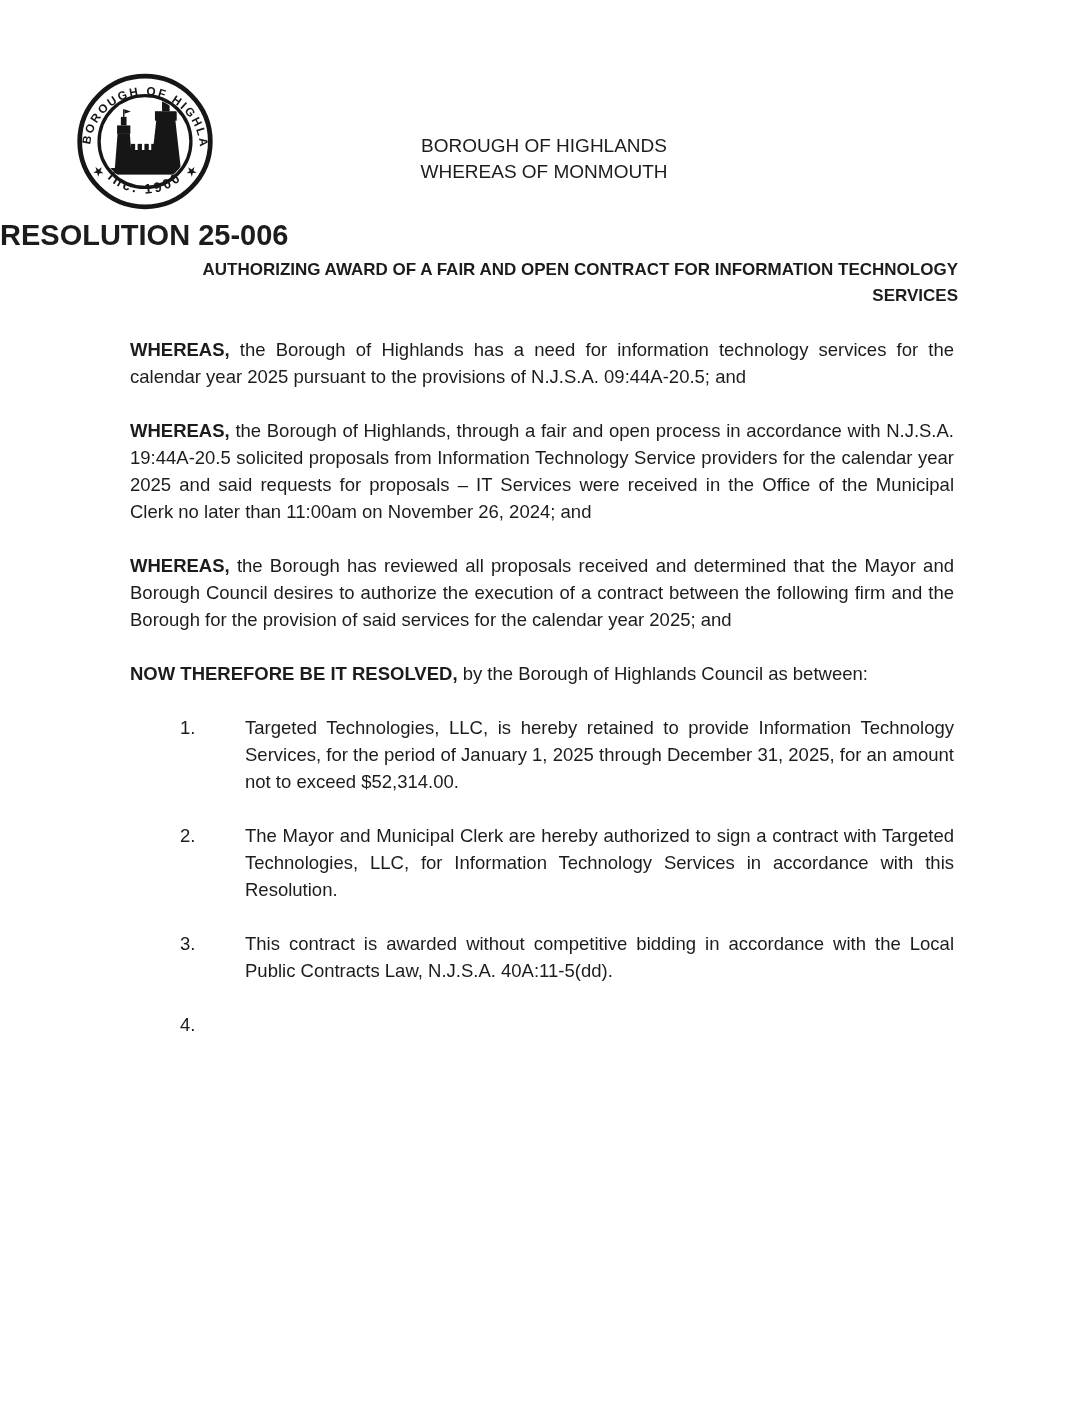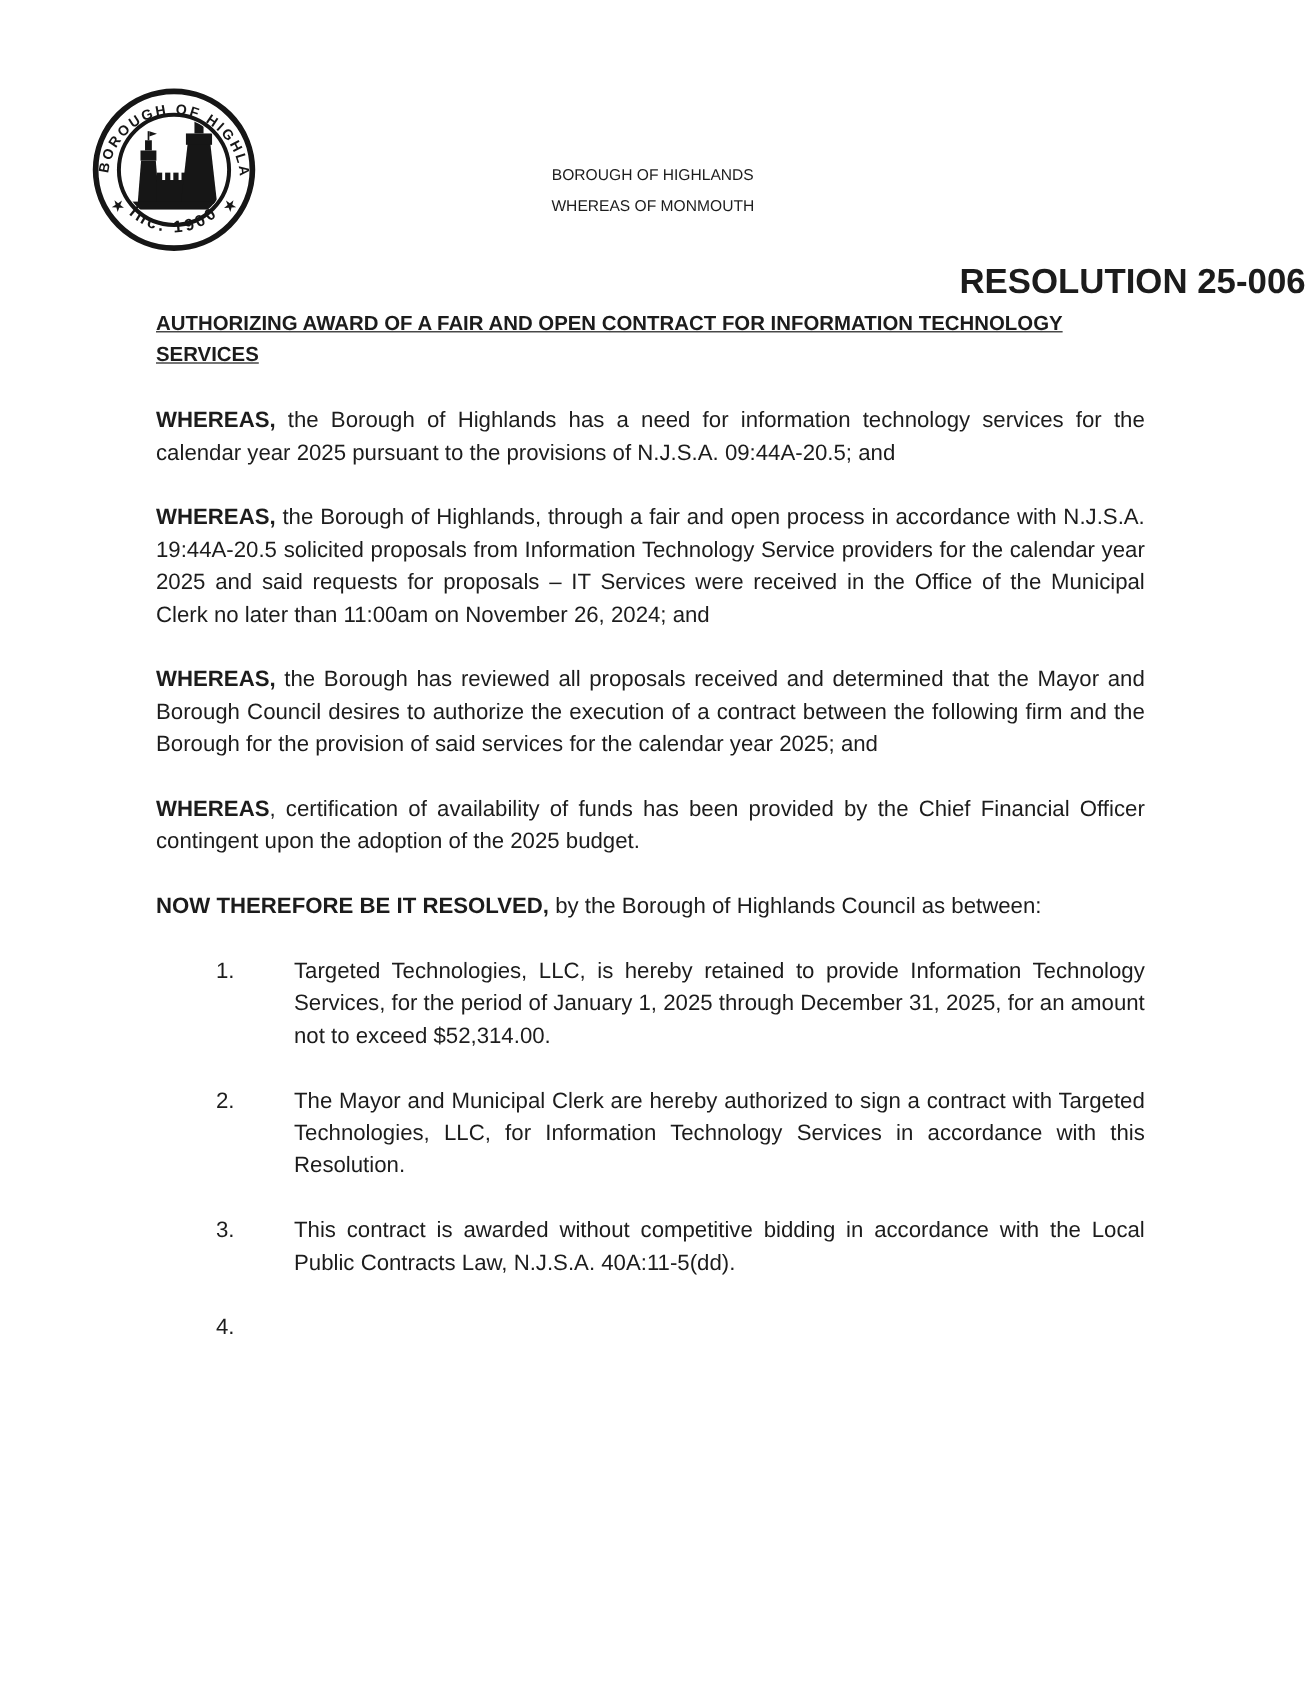--- a/index.html
+++ b/index.html
@@ -13,37 +13,36 @@
     color: #1c1c1c;
   }
   .seal {
     position: absolute;
     left: 74px;
     top: 68px;
   }
   .header {
     text-align: center;
     padding-top: 133px;
-    font-size: 13px;
+    font-size: 19px;
     line-height: 26px;
   }
   .doc-title {
-    text-align: right;
+    text-align: left;
     font-size: 29px;
     font-weight: 700;
     margin-top: 33px;
     line-height: 34px;
   }
   .doc-subtitle {
-    text-align: left;
+    text-align: right;
     font-size: 17px;
     font-weight: 700;
     line-height: 26px;
     margin: 5px 130px 0 130px;
-    text-decoration: underline;
   }
   .body-text {
     margin: 0 134px 0 130px;
     font-size: 18.5px;
     line-height: 27px;
   }
   .para {
     margin: 27px 0 0 0;
     text-align: justify;
   }
@@ -119,21 +118,20 @@
 
   <div class="body-text">
 
     <p class="para"><b>WHEREAS,</b><span> the Borough of Highlands has a need for information technology services for the calendar year 2025 pursuant to the provisions of N.J.S.A. 09:44A-20.5; and</span></p>
 
 
     <p class="para"><b>WHEREAS,</b><span> the Borough of Highlands, through a fair and open process in accordance with N.J.S.A. 19:44A-20.5 solicited proposals from Information Technology Service providers for the calendar year 2025 and said requests for proposals – IT Services were received in the Office of the Municipal Clerk no later than 11:00am on November 26, 2024; and</span></p>
 
     <p class="para"><b>WHEREAS,</b><span> the Borough has reviewed all proposals received and determined that the Mayor and Borough Council desires to authorize the execution of a contract between the following firm and the Borough for the provision of said services for the calendar year 2025; and</span></p>
 
-    <p class="para"><b>WHEREAS</b><span>, certification of availability of funds has been provided by the Chief Financial Officer contingent upon the adoption of the 2025 budget.</span></p>
 
     <p class="para"><b>NOW THEREFORE BE IT RESOLVED,</b><span> by the Borough of Highlands Council as between:</span></p>
 
     <div class="list-item">
       <div class="list-num">1.</div>
       <div class="list-text">Targeted Technologies, LLC, is hereby retained to provide Information Technology Services, for the period of January 1, 2025 through December 31, 2025, for an amount not to exceed $52,314.00.</div>
     </div>
 
     <div class="list-item">
       <div class="list-num">2.</div>

